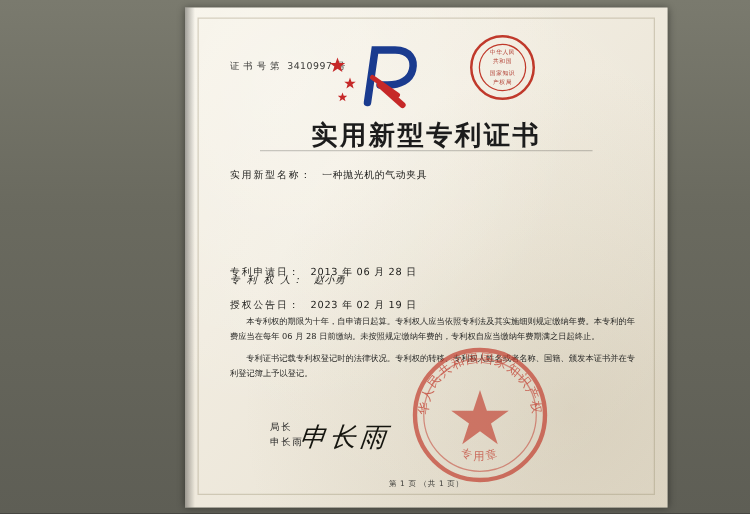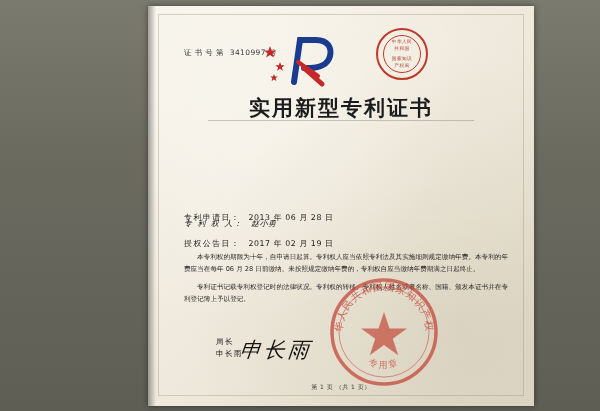--- a/index.html
+++ b/index.html
@@ -251,28 +251,31 @@
       <div class="seal-ring inner"></div>
       <div class="small-seal-line" style="top:11px;">中华人民</div>
       <div class="small-seal-line" style="top:18px;">共和国</div>
       <div class="small-seal-line" style="top:28px;">国家知识</div>
       <div class="small-seal-line" style="top:35px;">产权局</div>
     </div>
 
     <div id="doc-title">实用新型专利证书</div>
     <div id="title-rule"></div>
 
+    <div class="field-row" style="top:128px;">
+      <span class="field-label">实用新型名称：</span><span class="field-value">一种抛光机的气动夹具</span>
+    </div>
     <div class="field-row" style="top:194px;margin-top:12px;">
       <span class="field-label">专利申请日：</span><span class="field-value">2013 年 06 月 28 日</span>
     </div>
     <div class="field-row" style="top:212px;font-style:italic;">
       <span class="field-label">专 利 权 人：</span><span class="field-value">赵小勇</span>
     </div>
     <div class="field-row" style="top:232px;">
-      <span class="field-label">授权公告日：</span><span class="field-value">2017 年 02 月 19 日</span>
+      <span class="field-label">授权公告日：</span><span class="field-value">2023 年 02 月 19 日</span>
     </div>
 
     <div id="body-text">
       <p>本专利权的期限为十年，自申请日起算。专利权人应当依照专利法及其实施细则规定缴纳年费。本专利的年费应当在每年 06 月 28 日前缴纳。未按照规定缴纳年费的，专利权自应当缴纳年费期满之日起终止。</p>
       <p>专利证书记载专利权登记时的法律状况。专利权的转移、专利权人姓名或者名称、国籍、颁发本证书并在专利登记簿上予以登记。</p>
     </div>
 
     <div id="signature-block">
       <div>局长</div>
       <div>申长雨</div>

